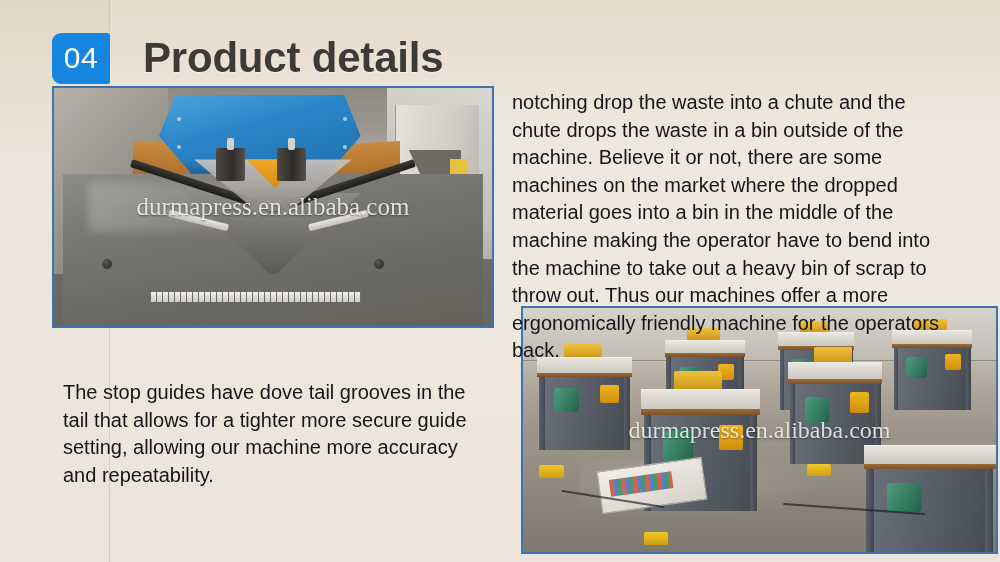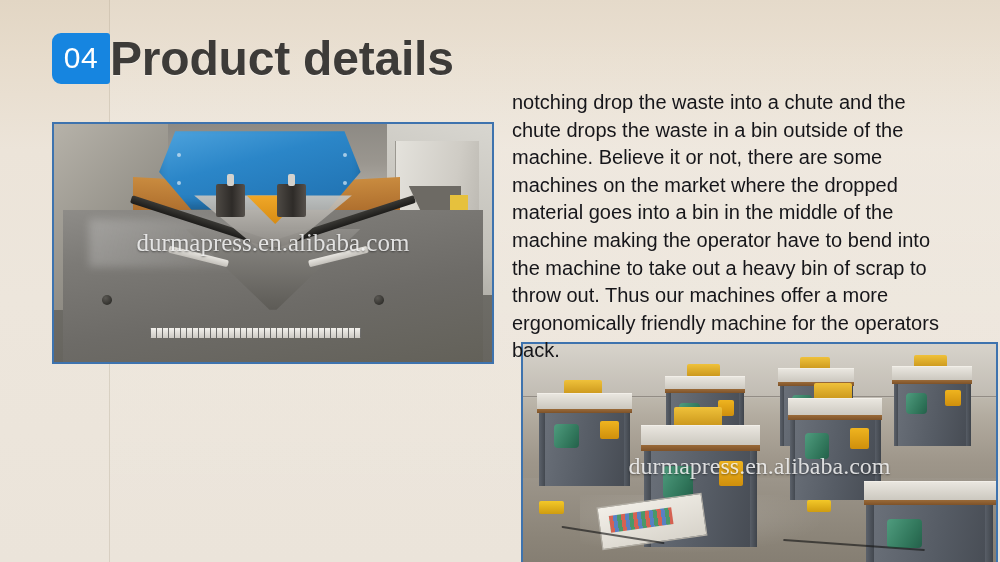--- a/index.html
+++ b/index.html
@@ -62,36 +62,36 @@
     color: #FFFFFF;
     font-size: 30px;
     font-weight: 400;
     display: flex;
     align-items: center;
     justify-content: center;
     letter-spacing: 0.5px;
     line-height: 1;
   }
   .page-title {
-    font-size: 48px;
+    margin-left: 33px;
+    font-size: 42px;
     font-weight: bold;
     color: #3D3B38;
     letter-spacing: -0.2px;
     white-space: nowrap;
     text-shadow: 0 1px 0 rgba(255,255,255,0.45);
   }
 
   
   .photo {
     position: absolute;
     border: 2px solid #3E73AE;
     box-sizing: border-box;
     overflow: hidden;
     background: #6a6a68;
-    margin-top: 36px;
   }
   #photo-1 {
     left: 52px;
     top: 86px;
     width: 442px;
     height: 242px;
   }
   #photo-2 {
     left: 521px;
     top: 306px;
@@ -480,14 +480,15 @@
       <div class="p2-pedal p2-pedal3"></div>
       <div class="p2-cableA"></div>
       <div class="p2-cableB"></div>
 
       <div class="watermark">durmapress.en.alibaba.com</div>
     </div>
   </div>
 
   <div class="body-text" id="text-right">notching drop the waste into a chute and the chute drops the waste in a bin outside of the machine. Believe it or not, there are some machines on the market where the dropped material goes into a bin in the middle of the machine making the operator have to bend into the machine to take out a heavy bin of scrap to throw out. Thus our machines offer a more ergonomically friendly machine for the operators back.</div>
 
+  <div class="body-text" id="text-left">The stop guides have dove tail grooves in the tail that allows for a tighter more secure guide setting, allowing our machine more accuracy and repeatability.</div>
 
 </div>
 
 </body></html>

